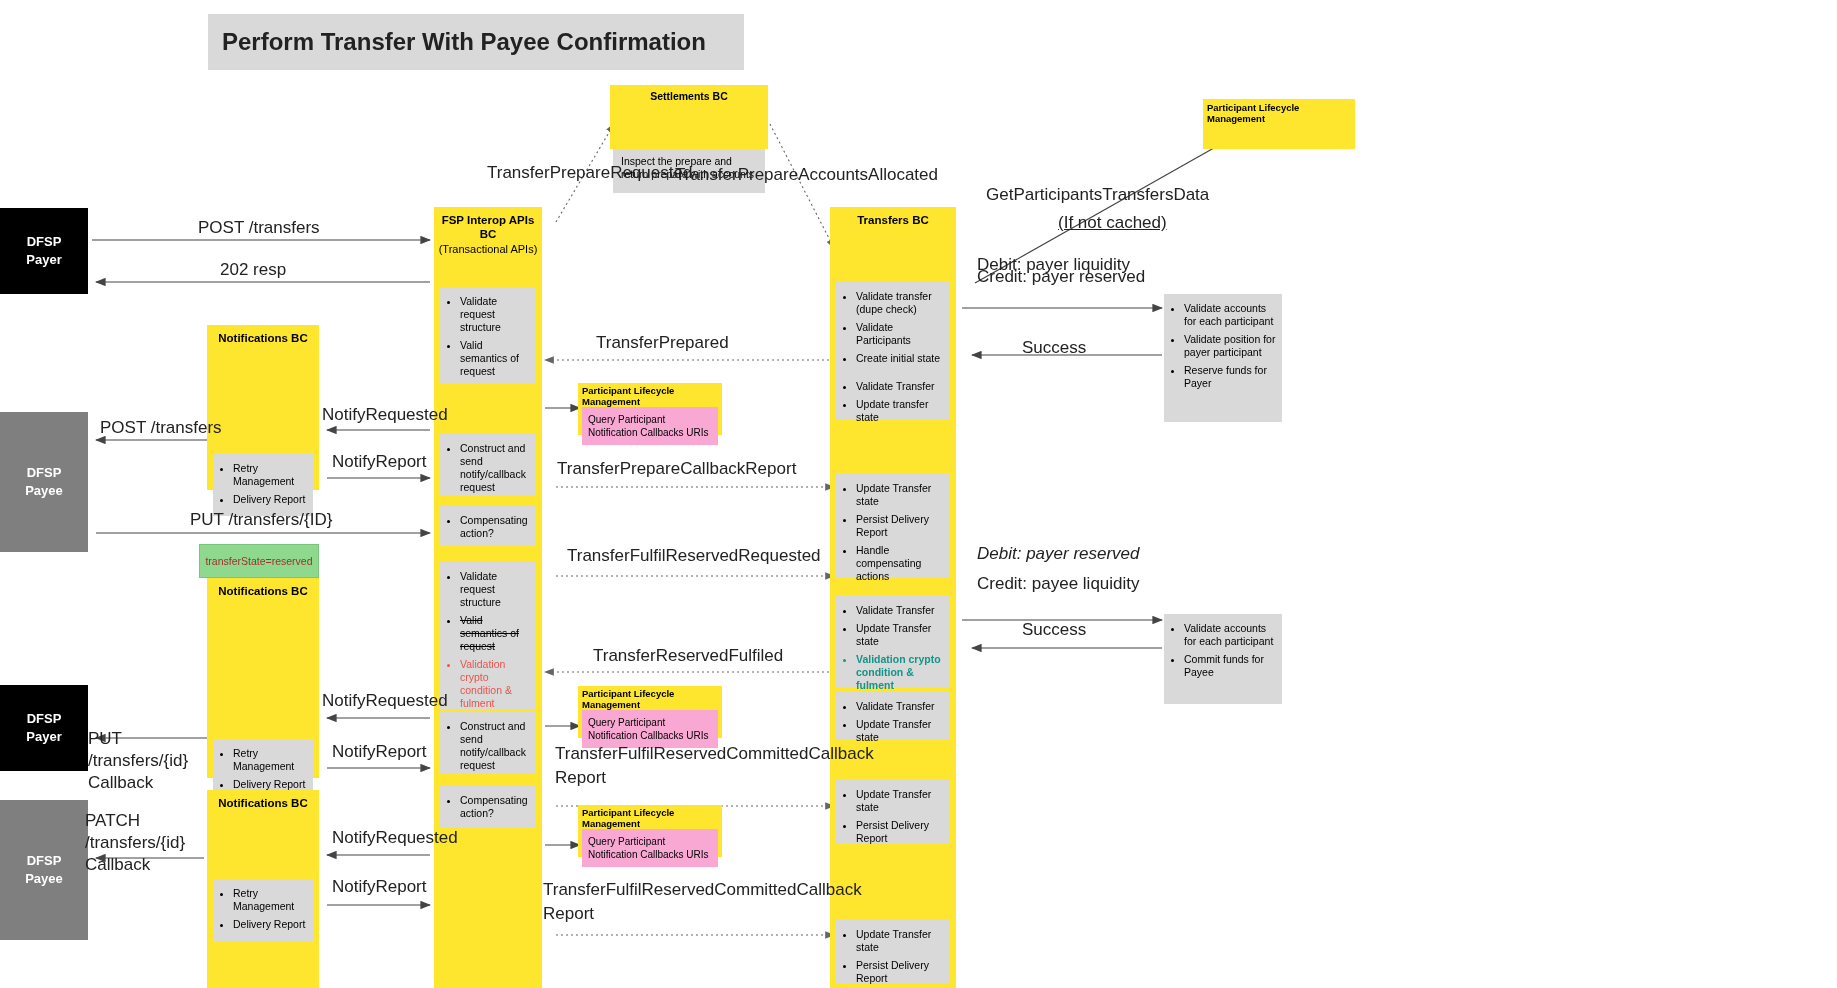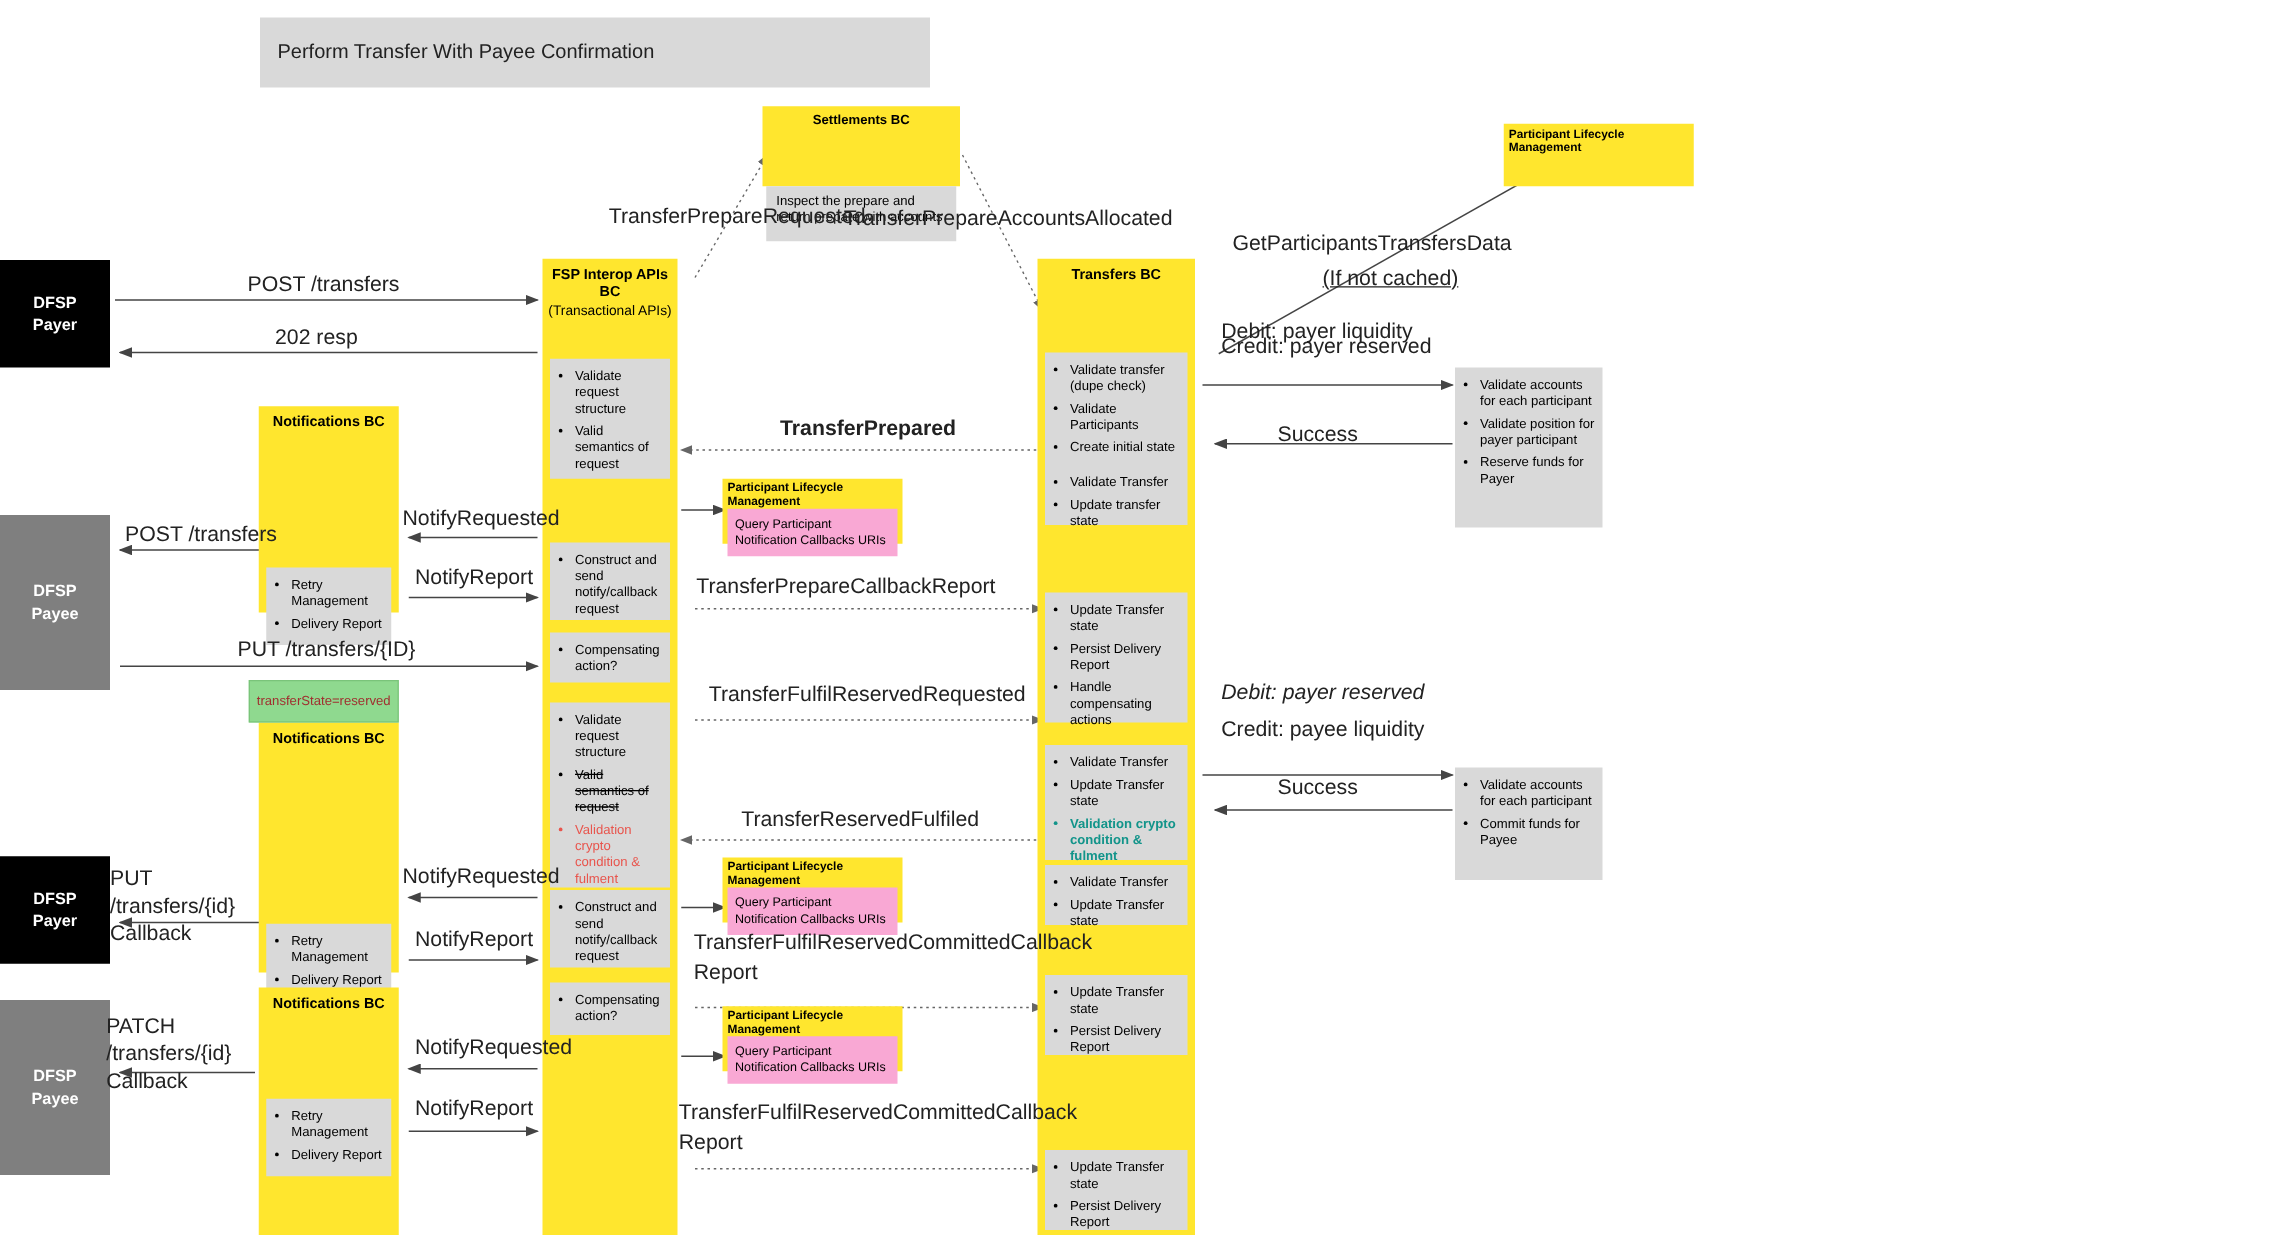--- a/index.html
+++ b/index.html
@@ -22,22 +22,23 @@
     height: 988px;
   }
   .abs { position: absolute; box-sizing: border-box; }
 
   
   .title-box {
     left: 208px; top: 14px; width: 536px; height: 56px;
     background: #d9d9d9;
     display: flex; align-items: center;
     padding-left: 14px;
-    font-size: 16px;
+    font-size: 24px;
     color: #222;
+    font-weight: bold;
   }
 
   
   .lane {
     background: #ffe62e;
   }
   .lane-header {
     text-align: center;
     font-weight: bold;
     font-size: 11.5px;
@@ -372,40 +373,40 @@
     <div class="plm-body">Query Participant Notification Callbacks URIs</div>
   </div>
 
   <div class="abs lbl" style="left:198px; top:218px;">POST /transfers</div>
   <div class="abs lbl" style="left:220px; top:260px;">202 resp</div>
   <div class="abs lbl" style="left:100px; top:418px;">POST /transfers</div>
   <div class="abs lbl" style="left:190px; top:510px;">PUT /transfers/{ID}</div>
 
   <div class="abs chip" style="left:199px; top:544px; width:120px; height:34px;">transferState=reserved</div>
 
-  <div class="abs lbl" style="left:88px; top:692px; white-space:normal; width:130px; line-height:22px;">
+  <div class="abs lbl" style="left:88px; top:728px; white-space:normal; width:130px; line-height:22px;">
     <span>PUT /transfers/{id} Callback</span>
   </div>
   <div class="abs lbl" style="left:85px; top:810px; white-space:normal; width:130px; line-height:22px;">
     <span>PATCH /transfers/{id} Callback</span>
   </div>
 
   <div class="abs lbl" style="left:322px; top:405px;">NotifyRequested</div>
   <div class="abs lbl" style="left:332px; top:452px;">NotifyReport</div>
   <div class="abs lbl" style="left:322px; top:691px;">NotifyRequested</div>
   <div class="abs lbl" style="left:332px; top:742px;">NotifyReport</div>
   <div class="abs lbl" style="left:332px; top:828px;">NotifyRequested</div>
   <div class="abs lbl" style="left:332px; top:877px;">NotifyReport</div>
 
   <div class="abs lbl" style="left:487px; top:163px;">TransferPrepareRequested</div>
   <div class="abs lbl" style="left:675px; top:165px;">TransferPrepareAccountsAllocated</div>
   <div class="abs lbl" style="left:986px; top:185px;">GetParticipantsTransfersData</div>
   <div class="abs lbl" style="left:1058px; top:213px;text-decoration:underline;">(If not cached)</div>
 
-  <div class="abs lbl" style="left:624px; top:333px;font-weight:bold;">TransferPrepared</div>
+  <div class="abs lbl" style="left:596px; top:333px;">TransferPrepared</div>
   <div class="abs lbl" style="left:557px; top:459px;">TransferPrepareCallbackReport</div>
   <div class="abs lbl" style="left:567px; top:546px;">TransferFulfilReservedRequested</div>
   <div class="abs lbl" style="left:593px; top:646px;">TransferReservedFulfiled</div>
 
   <div class="abs lbl" style="left:555px; top:742px; white-space:normal; width:300px; line-height:24px;">
     <span>TransferFulfilReservedCommittedCallback Report</span>
   </div>
   <div class="abs lbl" style="left:543px; top:878px; white-space:normal; width:300px; line-height:24px;">
     <span>TransferFulfilReservedCommittedCallback Report</span>
   </div>

